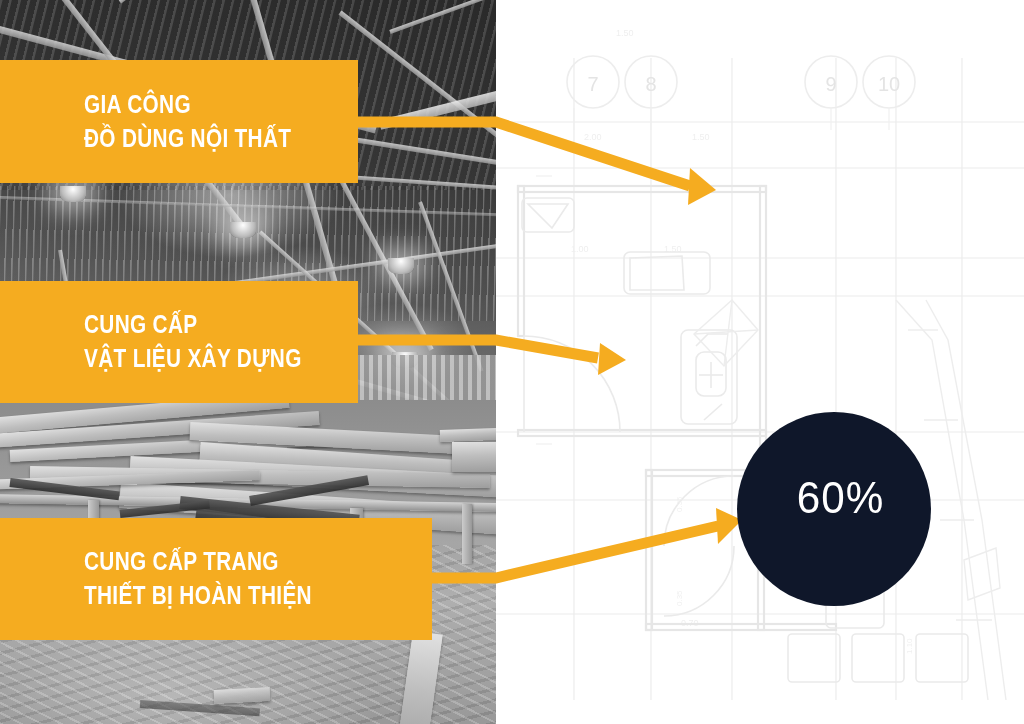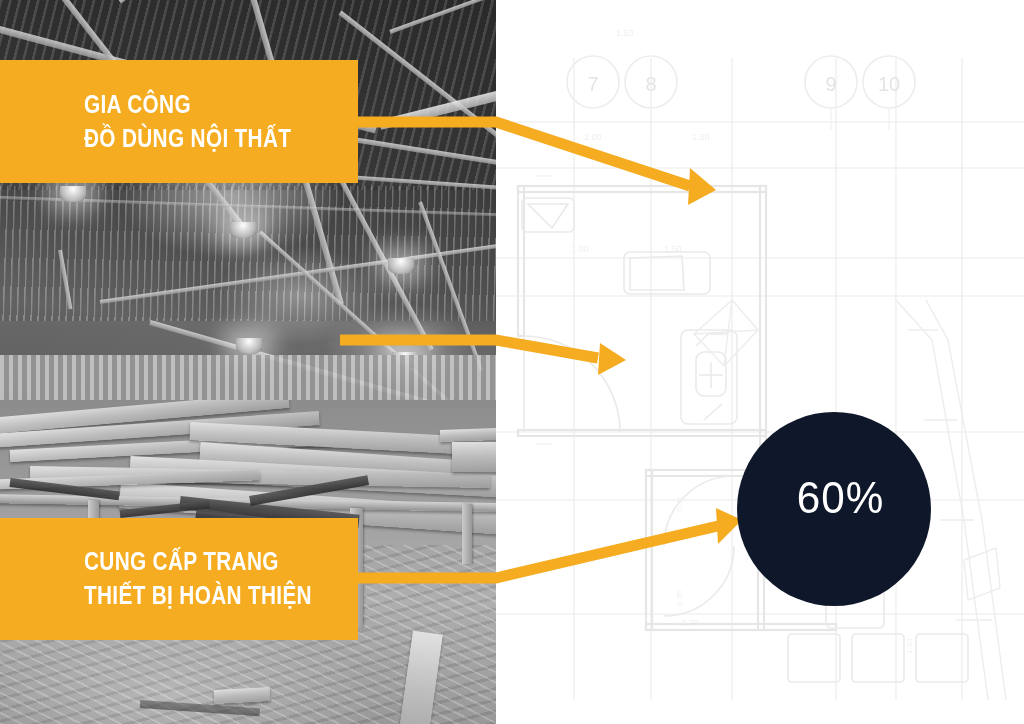--- a/index.html
+++ b/index.html
@@ -360,19 +360,23 @@
 
   <div class="pct-circle" style="left:737px; top:412px; width:194px; height:194px; background:#0f172a;">
     <span class="pct-label" style="font-size:44px; margin-top:-22px; margin-left:14px;">60%</span>
   </div>
 
   <div class="label-box" style="top:60px; width:358px; height:123px; background:#F5AC20;">
     <div class="label-line">GIA CÔNG</div>
     <div class="label-line">ĐỒ DÙNG NỘI THẤT</div>
   </div>
 
-
-  <div class="label-box" style="top:518px; width:358px; height:122px; background:#F5AC20;">
+  <div class="label-box" style="top:281px; width:358px; height:122px; background:#F5AC20;">
+    <div class="label-line">CUNG CẤP</div>
+    <div class="label-line">VẬT LIỆU XÂY DỰNG</div>
+  </div>
+
+  <div class="label-box" style="top:518px; width:432px; height:122px; background:#F5AC20;">
     <div class="label-line">CUNG CẤP TRANG</div>
     <div class="label-line">THIẾT BỊ HOÀN THIỆN</div>
   </div>
 
 </div>
 
 </body></html>

